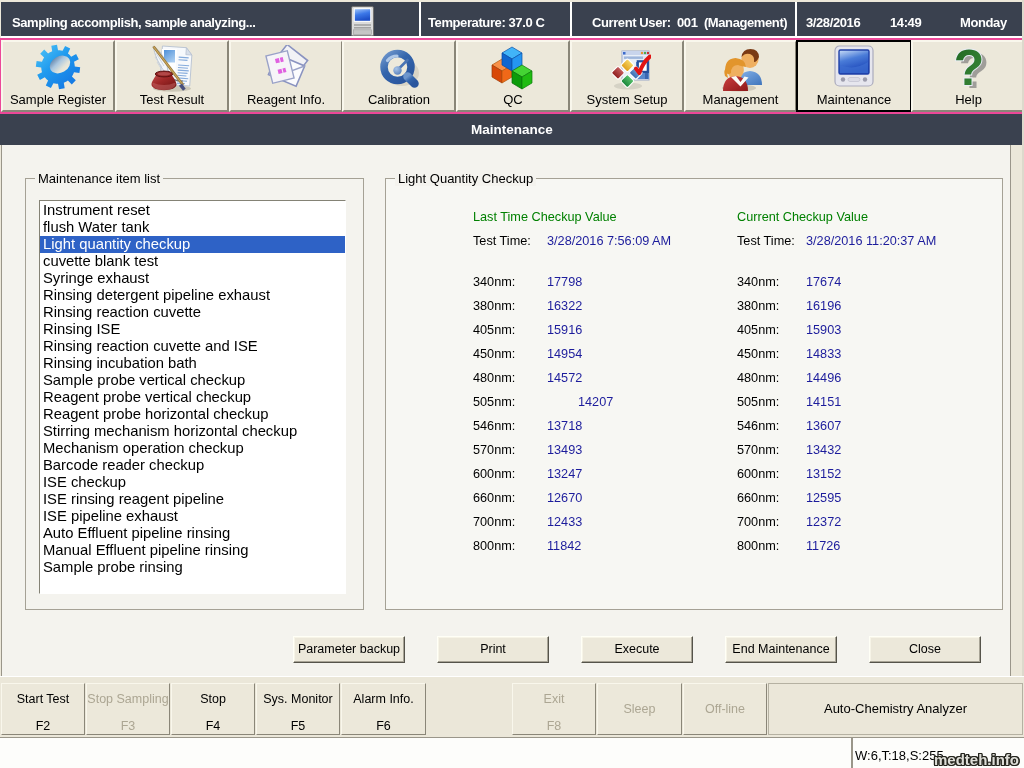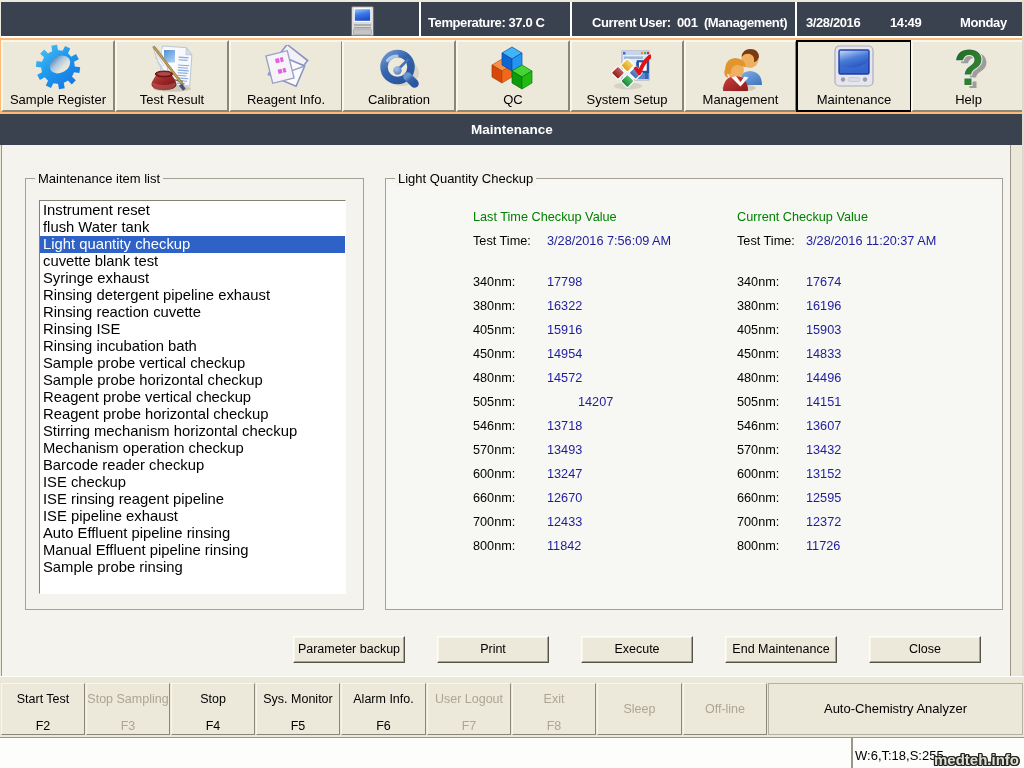--- a/index.html
+++ b/index.html
@@ -5,21 +5,21 @@
   html,body{margin:0;padding:0;}
   body{width:1024px;height:768px;position:relative;overflow:hidden;
        font-family:"Liberation Sans",sans-serif;background:#ECE8DA;}
   .abs{position:absolute;}
   
   #topbar{left:1px;top:2px;width:1021px;height:34px;background:#3A414F;}
   #topbar .sep{position:absolute;top:0;width:2px;height:34px;background:#FFFFFF;}
   .tb-txt{position:absolute;color:#FFFFFF;font-weight:bold;font-size:13px;letter-spacing:-0.4px;top:14px;line-height:13px;white-space:nowrap;}
   #botline{left:1px;top:36px;width:1021px;height:2px;background:#FFFFFF;}
   
-  #toolbar{left:0;top:38px;width:1024px;height:76px;background:#fdba74;}
+  #toolbar{left:0;top:38px;width:1024px;height:76px;background:#ec4899;}
   .tbtn{position:absolute;top:2px;height:68px;background:#ECE8DA;
         border-top:2px solid #F9F7EC;border-left:2px solid #F9F7EC;
         border-right:2px solid #8A8678;border-bottom:2px solid #8A8678;}
   .tbtn .lbl{position:absolute;bottom:3px;left:0;right:0;text-align:center;
              font-size:13px;color:#000;white-space:nowrap;}
   .tbtn svg{position:absolute;left:50%;top:3px;transform:translateX(-50%);}
   .tbtn.sel{border:2px solid #000;}
   
   #mbar{left:0;top:114px;width:1024px;height:31px;background:#3A414F;color:#fff;
         font-weight:bold;font-size:13.5px;text-align:center;line-height:31px;}
@@ -65,20 +65,21 @@
   #statusbar .vsep{position:absolute;left:851px;top:0;width:1.5px;height:31px;background:#9A968A;}
   #stattext{position:absolute;left:855px;top:10px;font-size:13px;color:#000;}
   #watermark{position:absolute;right:5px;top:13px;font-size:15px;font-weight:bold;
              color:#DEDED8;letter-spacing:0px;
              text-shadow:-1.1px -1.1px 0 #26261f,1.1px -1.1px 0 #26261f,-1.1px 1.1px 0 #26261f,1.1px 1.1px 0 #26261f,0 -1.3px 0 #26261f,0 1.3px 0 #26261f,-1.3px 0 0 #26261f,1.3px 0 0 #26261f;}
 </style>
 </head>
 <body>
 
   <div class="abs" id="topbar">
+    <div class="tb-txt" style="left:11px;">Sampling accomplish, sample analyzing...</div>
     <div class="abs" id="pcicon" style="left:350px;top:4px;"><svg width="24" height="31" viewBox="0 0 24 31">
       <defs>
           <linearGradient id="pcscr" x1="0" y1="0" x2="0.3" y2="1">
         <stop offset="0" stop-color="#9CC2F8"></stop>
             <stop offset="0.5" stop-color="#3C78E8"></stop>
             <stop offset="1" stop-color="#1E50C8"></stop>
       </linearGradient>
         </defs>
       <rect x="0.5" y="0.5" width="22" height="29.5" rx="1.5" fill="#DCDCDC" stroke="#707070"></rect>
       <rect x="2.8" y="2.2" width="17.4" height="13.6" fill="#FFFFFF"></rect>
@@ -336,23 +337,23 @@
   </div>
   <div class="abs" id="listbox">
     <div>Instrument reset</div>
     <div>flush Water tank</div>
     <div class="sel">Light quantity checkup</div>
     <div>cuvette blank test</div>
     <div>Syringe exhaust</div>
     <div>Rinsing detergent pipeline exhaust</div>
     <div>Rinsing reaction cuvette</div>
     <div>Rinsing ISE</div>
+    <div>Rinsing reaction cuvette and ISE</div>
     <div>Rinsing incubation bath</div>
     <div>Sample probe vertical checkup</div>
-    <div>Sample probe horizontal checkup</div>
     <div>Reagent probe vertical checkup</div>
     <div>Reagent probe horizontal checkup</div>
     <div>Stirring mechanism horizontal checkup</div>
     <div>Mechanism operation checkup</div>
     <div>Barcode reader checkup</div>
     <div>ISE checkup</div>
     <div>ISE rinsing reagent pipeline</div>
     <div>ISE pipeline exhaust</div>
     <div>Auto Effluent pipeline rinsing</div>
     <div>Manual Effluent pipeline rinsing</div>
@@ -438,24 +439,20 @@
       <div class="l2">F4</div>
     </div>
     <div class="fbtn" style="left:256px;width:84px;">
       <div class="l1">Sys. Monitor</div>
       <div class="l2">F5</div>
     </div>
     <div class="fbtn" style="left:341px;width:85px;">
       <div class="l1">Alarm Info.</div>
       <div class="l2">F6</div>
     </div>
-    <div class="fbtn dis" style="left:427px;width:84px;">
-      <div class="l1">User Logout</div>
-      <div class="l2">F7</div>
-    </div>
     <div class="fbtn dis" style="left:512px;width:84px;">
       <div class="l1">Exit</div>
       <div class="l2">F8</div>
     </div>
     <div class="fbtn dis mid" style="left:597px;width:85px;">Sleep</div>
     <div class="fbtn dis mid" style="left:683px;width:84px;text-align:center;">Off-line</div>
     <div id="fpanel">Auto-Chemistry Analyzer</div>
   </div>
 
   <div class="abs" id="statusbar">

